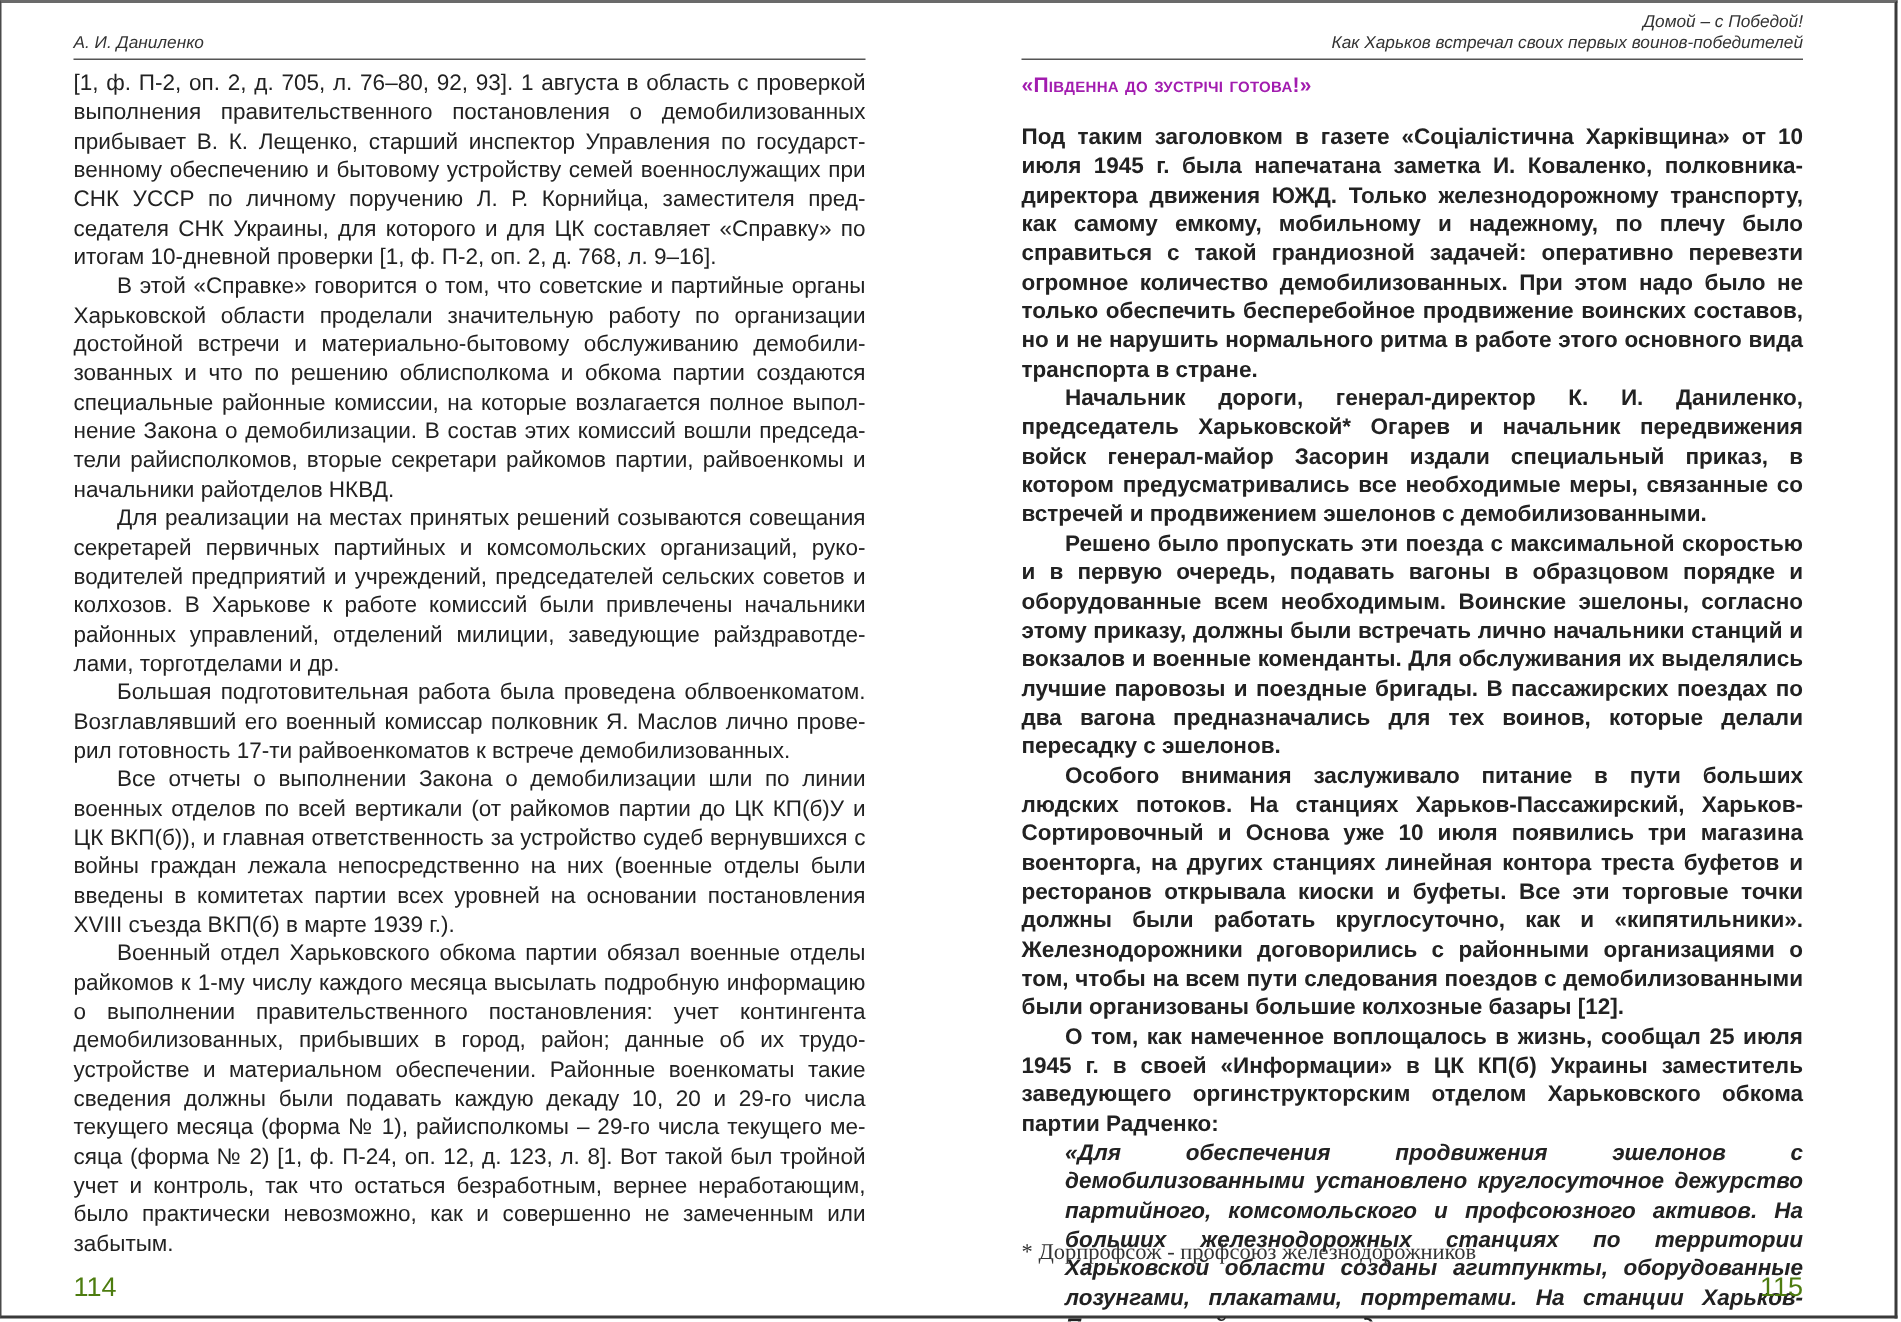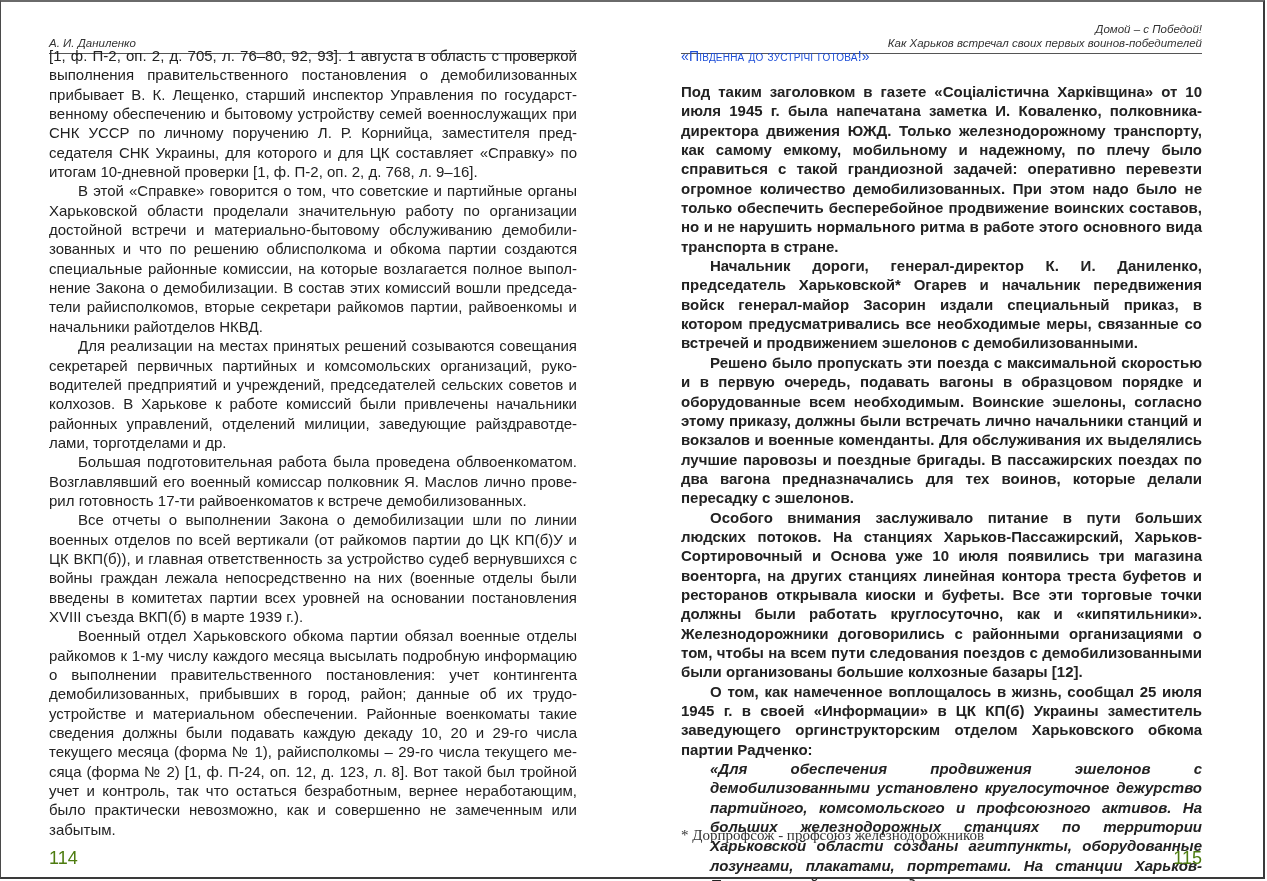--- a/index.html
+++ b/index.html
@@ -10,35 +10,35 @@
     border-right:2px solid #3a3a3a; border-bottom:2px solid #3a3a3a;
     box-sizing:border-box; background:#fff;
   }
   .page { position:absolute; top:0; height:100%; font-family:"Liberation Sans", sans-serif; color:#222; }
   .page.left { left:48px; width:528px; }
   .page.right { left:680px; width:521px; }
 
   .running-head {
     position:absolute; left:0; right:0; top:3px; height:34px;
     border-bottom:1px solid #555;
-    font-style:italic; font-size:11.5px; color:#333; line-height:14px;margin-top:14px;
+    font-style:italic; font-size:11.5px; color:#333; line-height:14px;
   }
   .left .running-head .rh-line { position:absolute; left:0; bottom:3px; }
   .right .running-head .rh-lines { position:absolute; right:0; bottom:3px; text-align:right; }
 
   .body { position:absolute; left:0; right:0; font-size:15px; line-height:19.35px; text-align:justify; }
   .left .body { top:44px; }
   .right .body { top:80px;font-weight:bold; }
   .body p { margin:0; text-indent:0; hyphens:manual; }
   .body p.ind { text-indent:29px; }
   .body p.quote { font-style:italic; padding-left:29px; }
 
   .section-title {
     position:absolute; left:0; top:46px;
-    font-weight:normal; font-size:14px; letter-spacing:0.2px; color:#1d4ed8;
+    font-weight:bold; font-size:14px; letter-spacing:0.2px; color:#a21caf;
     font-variant:small-caps;
   }
   .footnote {
     position:absolute; left:0; top:825px;
     font-family:"Liberation Serif", serif; font-size:15px; color:#333;
   }
   .page-num { position:absolute; top:846px; font-size:18px; color:#4d7c0f; }
   .left .page-num { left:0; }
   .right .page-num { right:0; }
 </style>

